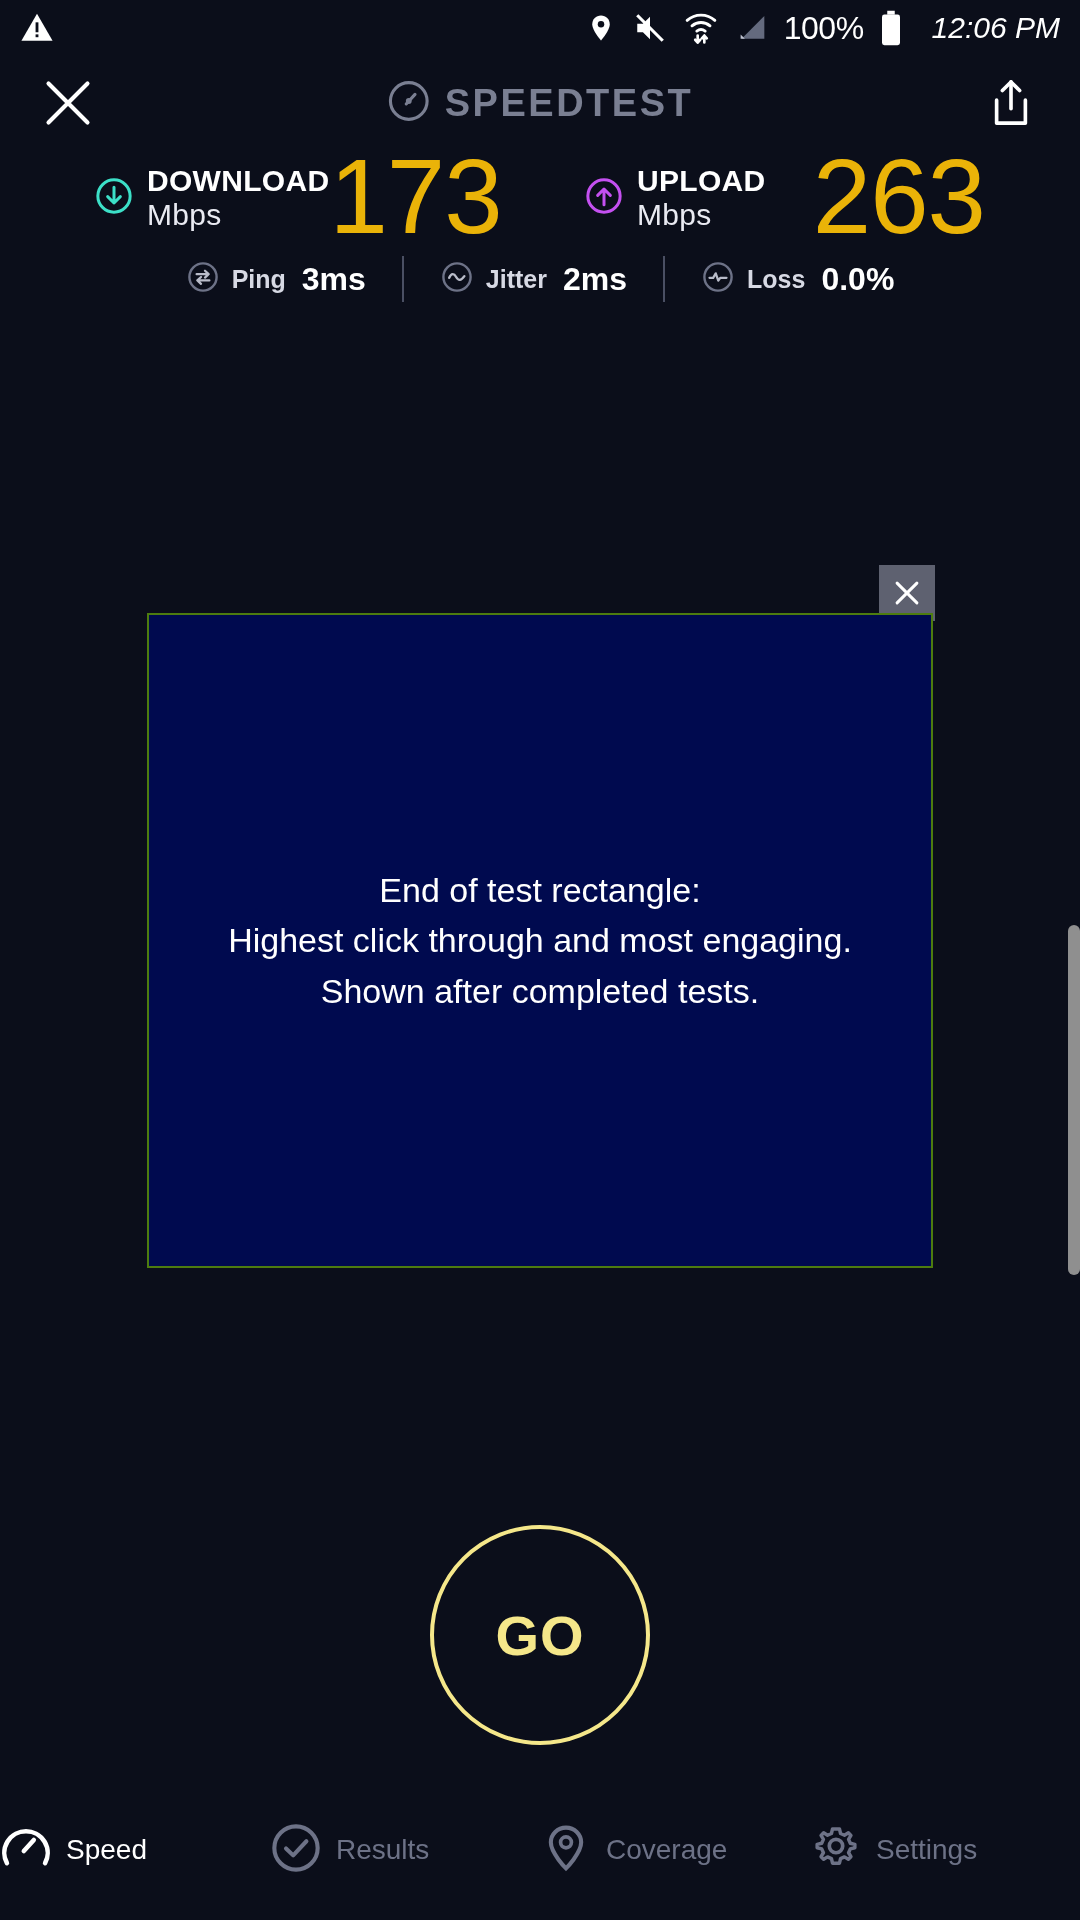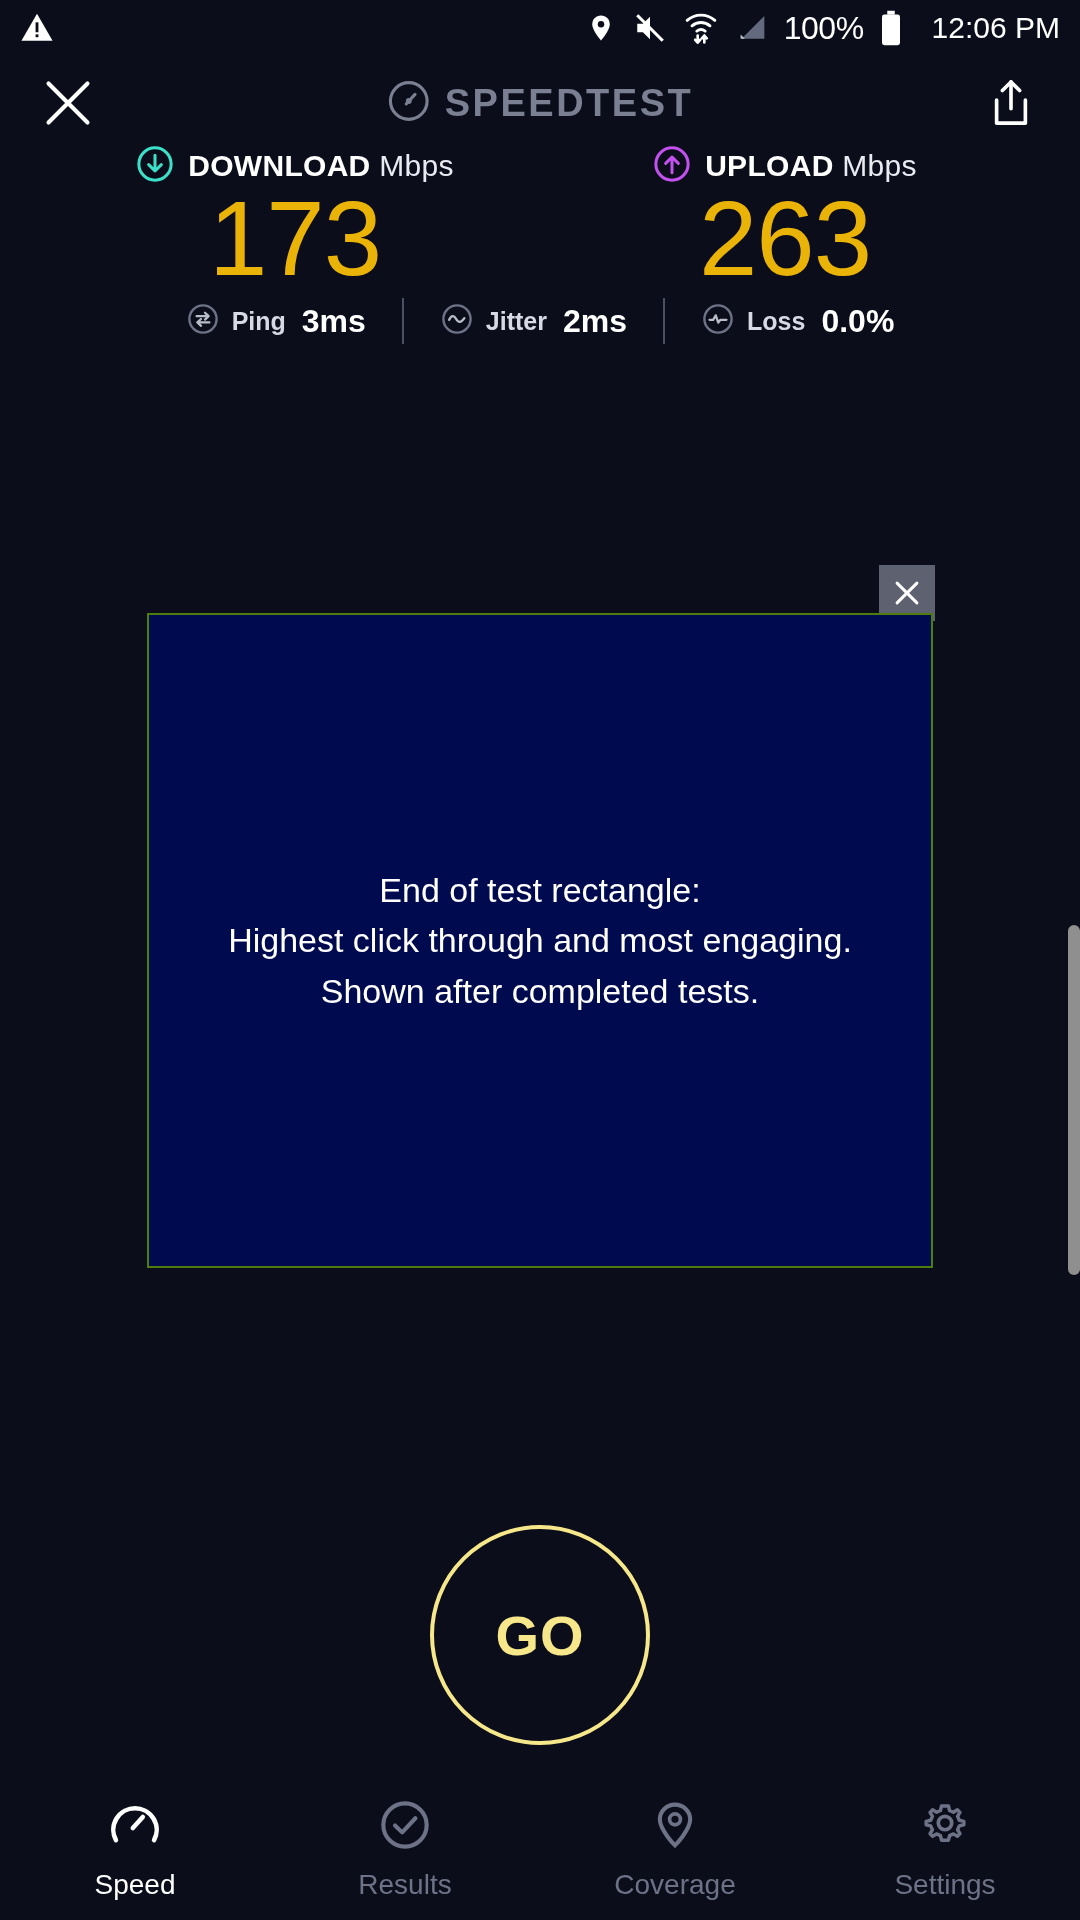--- a/index.html
+++ b/index.html
@@ -20,20 +20,21 @@
   .sb-left { display:flex; align-items:center; }
   .sb-right { margin-left:auto; display:flex; align-items:center; gap:16px; }
   .sb-icon { display:inline-flex; align-items:center; justify-content:center; }
   .sb-battery-text {
     font-size:32px; letter-spacing:-0.5px; color:#ffffff;
     font-family:"Liberation Sans", sans-serif;
   }
   .sb-clock {
     font-size:30px; color:#ffffff; margin-left:14px;
     font-family:"Liberation Sans", sans-serif;
+    font-style:italic;
   }
 
   
   .app-header {
     position:absolute; top:58px; left:0; width:1080px; height:90px;
     display:flex; align-items:center;
   }
   .close-x {
     position:absolute; left:40px; top:50%; transform:translateY(-50%);
     width:56px; height:56px; display:flex; align-items:center; justify-content:center;
@@ -46,21 +47,21 @@
     color:#7a7f92; font-size:38px; letter-spacing:2.5px; font-weight:700;
   }
   .share-btn {
     position:absolute; right:42px; top:50%; transform:translateY(-50%);
     width:54px; height:58px; display:flex; align-items:center; justify-content:center;
   }
 
   
   .results { position:absolute; top:145px; left:0; width:1080px; }
   .dl-ul-row { display:flex; justify-content:center; gap:90px; }
-  .metric-col { display:flex; flex-direction:column; align-items:center; width:400px; }
+  .metric-col { display:flex; flex-direction:row; align-items:center; width:400px; }
   .metric-head { display:flex; align-items:center; gap:14px; }
   .metric-label {
     color:#ffffff; font-size:30px; font-weight:700; letter-spacing:0.3px;
   }
   .metric-label .unit { font-weight:400; color:#e9eaf2; }
   .metric-value {
     color:#eab308; font-size:105px; font-weight:300; line-height:1.02;
     letter-spacing:-1px; margin-top:-2px;
     font-family:"Liberation Sans", sans-serif;
   }
@@ -104,21 +105,21 @@
     border:4px solid #f5e78a; display:flex; align-items:center; justify-content:center;
   }
   .go-text { color:#f5e78a; font-size:56px; font-weight:700; letter-spacing:1px; }
 
   
   .bottom-nav {
     position:absolute; bottom:0; left:0; width:1080px; height:140px;
     display:flex; align-items:center;
   }
   .nav-item {
-    flex:1; display:flex; flex-direction:column; align-items:center; gap:14px;
+    flex:1; display:flex; align-items:center; gap:14px;
   }
   .nav-label { font-size:28px; }
   .nav-item.active .nav-label { color:#ffffff; }
   .nav-item:not(.active) .nav-label { color:#6d7287; }
 </style>
 </head>
 <body>
 
 <div class="screen">
 

